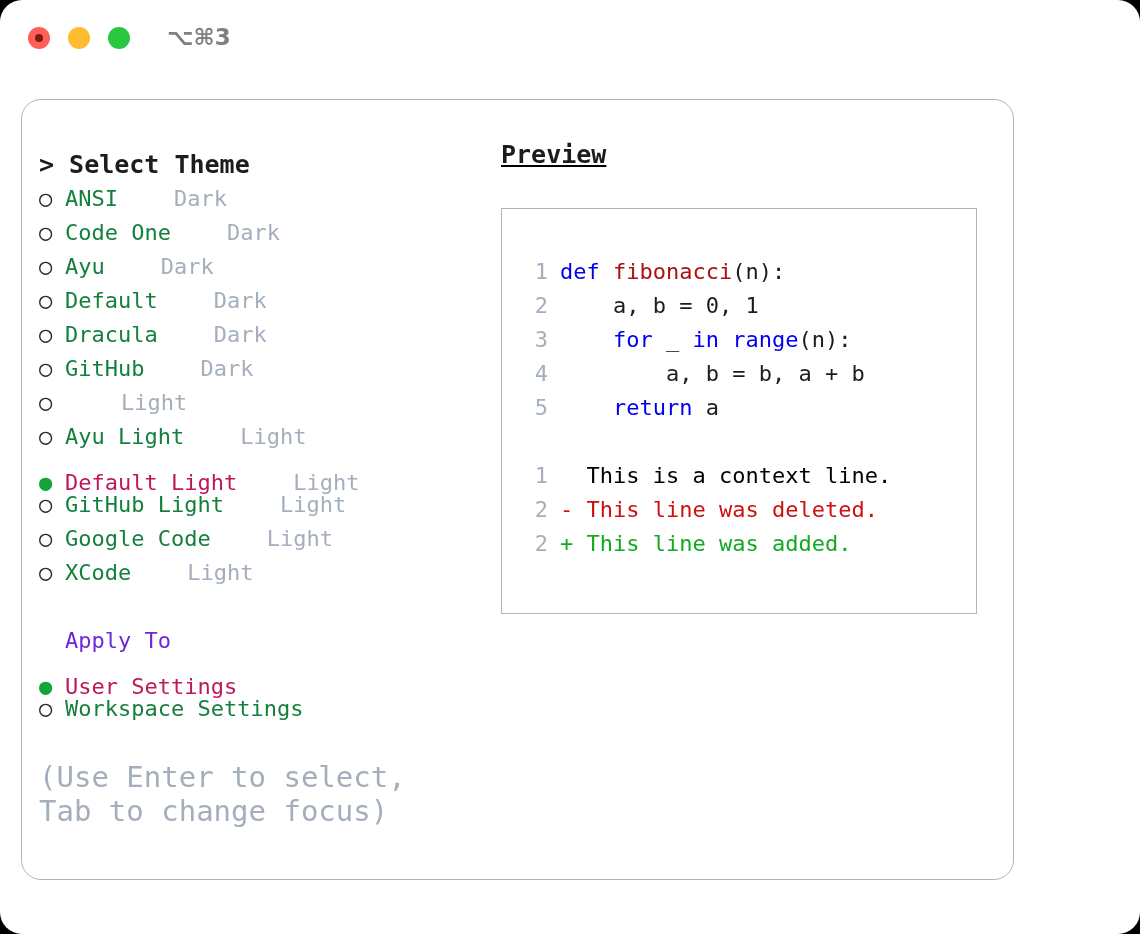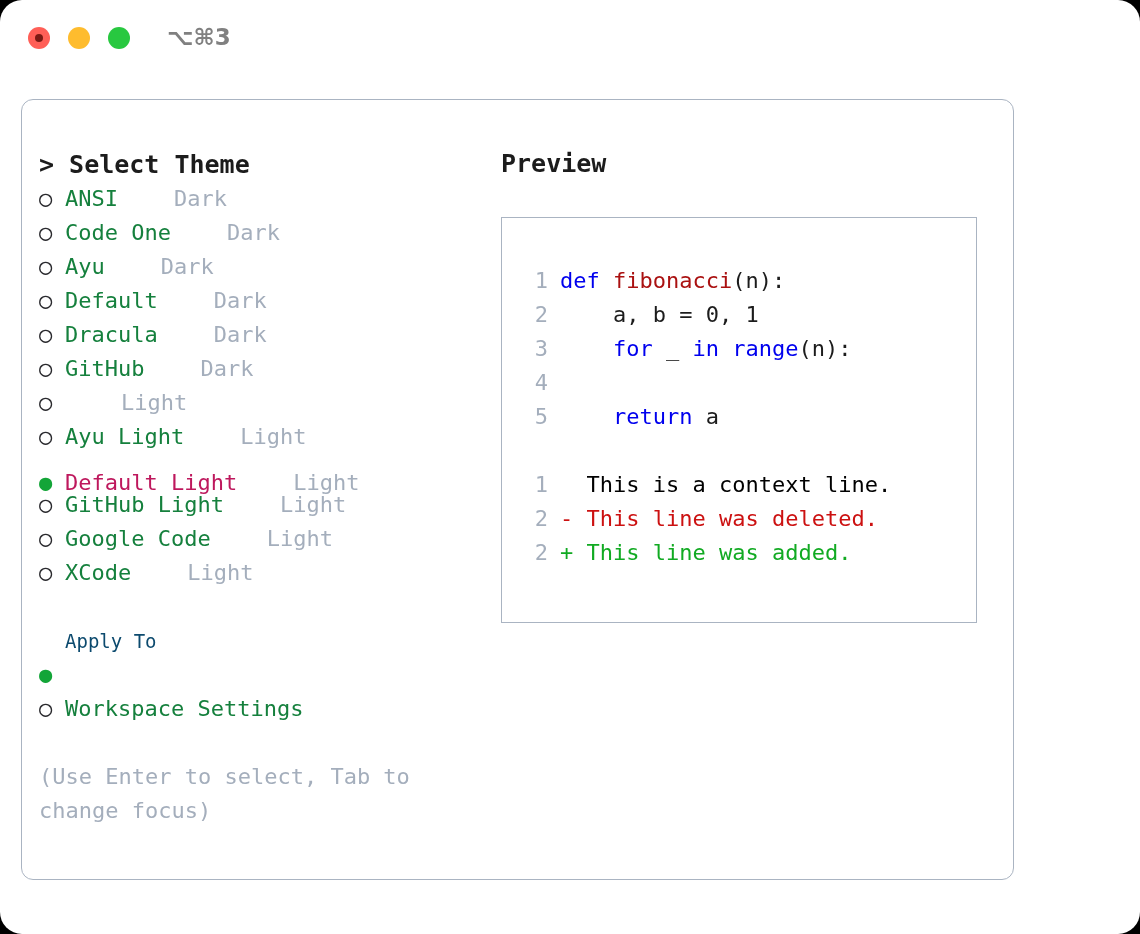--- a/index.html
+++ b/index.html
@@ -71,21 +71,21 @@
   }
 
   
   .panel {
     position: absolute;
     left: 21px;
     top: 99px;
     width: 993px;
     height: 781px;
     border: 1.5px solid #aab4c2;
-    border-radius: 12px;
+    border-radius: 20px;
     box-sizing: border-box;
     background: #ffffff;
   }
 
   .columns {
     position: absolute;
     left: 0; top: 0;
     width: 100%;
     height: 100%;
   }
@@ -133,43 +133,44 @@
   .variant {
     color: #a4aebc;
     padding-left: 10px;
     margin-left: 46px;
   }
   .row.selected .variant { color: #a4aebc; }
 
   .spacer-block { height: 34px; }
 
   .subhead {
-    font-size: 19px;
-    color: #0c4a6e;
+    font-size: 22px;
+    color: #6d28d9;
     line-height: 34px;
     height: 34px;
     padding-left: 26px;
     white-space: pre;
   }
 
   .hint {
     margin-top: 34px;
-    font-size: 22px;
+    font-size: 29px;
     color: #a4aebc;
     line-height: 34px;
     width: 400px;
     white-space: pre-wrap;
   }
 
   
   .right-col {
     position: absolute;
     left: 479px;
-    top: 47px;
+    top: 38px;
     width: 500px;
+    text-decoration: underline;
   }
   .preview-title {
     font-size: 25px;
     font-weight: bold;
     color: #1c1c1c;
     line-height: 34px;
     white-space: pre;
   }
   .preview-box {
     margin-top: 36px;
@@ -242,35 +243,35 @@
             <li class="row selected"><span class="marker sel">●</span><span class="label">Default Light</span><span class="variant">Light</span></li>
             <li class="row"><span class="marker">○</span><span class="label">GitHub Light</span><span class="variant">Light</span></li>
             <li class="row"><span class="marker">○</span><span class="label">Google Code</span><span class="variant">Light</span></li>
             <li class="row"><span class="marker">○</span><span class="label">XCode</span><span class="variant">Light</span></li>
           </ul>
 
         <div class="spacer-block"></div>
 
         <div class="subhead">Apply To</div>
         <ul class="list" id="apply-list">
-            <li class="row selected"><span class="marker sel">●</span></li>
+            <li class="row selected"><span class="marker sel">●</span><span class="label">User Settings</span></li>
             <li class="row"><span class="marker">○</span><span class="label">Workspace Settings</span></li>
           </ul>
 
         <div class="hint">(Use Enter to select, Tab to change focus)</div>
       </div>
 
       <div class="right-col">
         <div class="preview-title">Preview</div>
         <div class="preview-box">
           <div class="code" id="code-area">
               <div class="code-line"><span class="lineno">1</span><span class="tok t-kw">def </span><span class="tok t-fn">fibonacci</span><span class="tok t-plain">(n):</span></div>
               <div class="code-line"><span class="lineno">2</span><span class="tok t-plain">    a, b = 0, 1</span></div>
               <div class="code-line"><span class="lineno">3</span><span class="tok t-plain">    </span><span class="tok t-kw">for</span><span class="tok t-plain"> _ </span><span class="tok t-kw">in </span><span class="tok t-kw">range</span><span class="tok t-plain">(n):</span></div>
-              <div class="code-line"><span class="lineno">4</span></div>
+              <div class="code-line"><span class="lineno">4</span><span class="tok t-plain">        a, b = b, a + b</span></div>
               <div class="code-line"><span class="lineno">5</span><span class="tok t-plain">    </span><span class="tok t-kw">return</span><span class="tok t-plain"> a</span></div>
               <div class="blank-line"></div>
               <div class="code-line"><span class="lineno">1</span><span class="tok t-ctx">  </span><span class="tok t-ctx">This is a context line.</span></div>
               <div class="code-line"><span class="lineno">2</span><span class="tok t-del">- </span><span class="tok t-del">This line was deleted.</span></div>
               <div class="code-line"><span class="lineno">2</span><span class="tok t-add">+ </span><span class="tok t-add">This line was added.</span></div>
             </div>
         </div>
       </div>
 
     </div>

